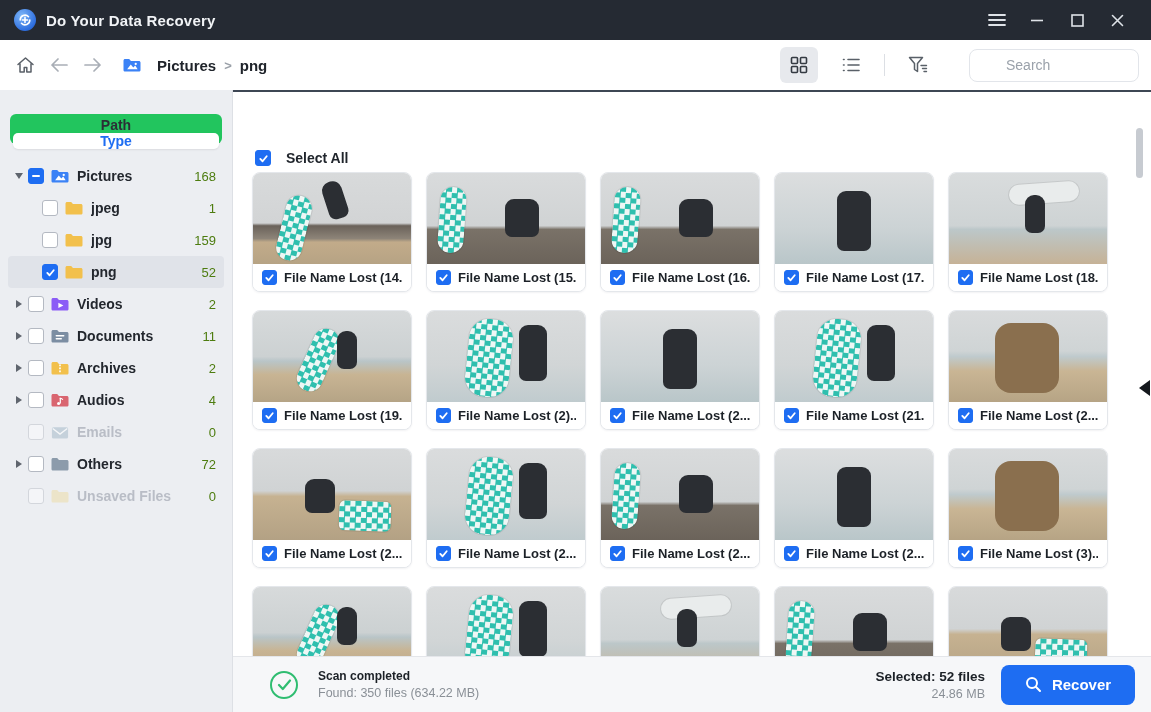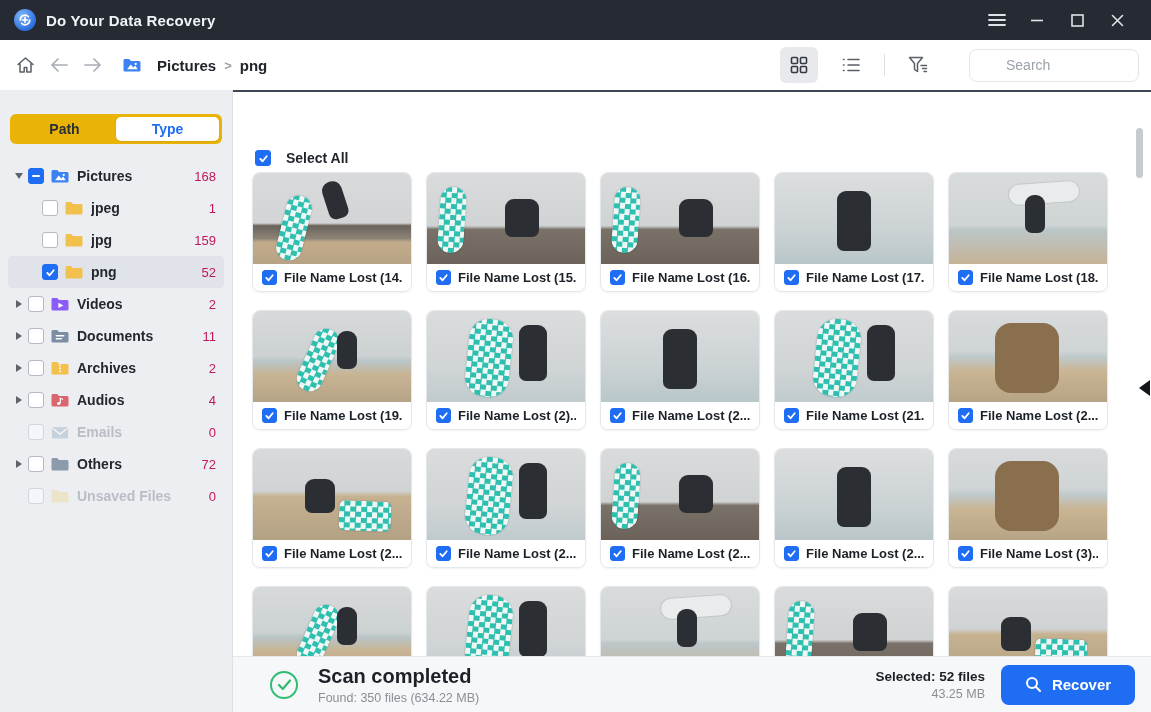--- a/index.html
+++ b/index.html
@@ -26,40 +26,40 @@
   .view-btn { width:38px; height:36px; border-radius:6px; display:flex; align-items:center; justify-content:center; }
   .view-btn.active { background:#e7e9ed; }
   .vsep { width:1px; height:22px; background:#dcdfe4; }
   .search-box { margin-left:18px; width:170px; height:33px; border:1px solid #e2e5ea; border-radius:8px; display:flex; align-items:center; padding:0 26px; gap:10px; background:#fff; }
   .search-box input { border:none; outline:none; width:110px; font-size:14px; color:#3b4048; background:transparent; }
   .search-box input::placeholder { color:#9aa1aa; }
 
   
   .main-body { position:relative; height:622px; display:flex; }
   .sidebar { width:233px; background:#eceef2; border-right:1px solid #dde0e5; height:100%; padding:24px 8px 0 8px; flex:0 0 auto; }
-  .seg-tabs { background:#eab308; border-radius:6px; height:30px; display:flex; padding:3px; margin:0 2px 16px 2px; }
+  .seg-tabs { background:#22c55e; border-radius:6px; height:30px; display:flex; padding:3px; margin:0 2px 16px 2px;flex-direction:column; }
   .seg-tab { flex:1; display:flex; align-items:center; justify-content:center; font-size:14px; font-weight:700; color:#2b2f36; border-radius:5px; cursor:pointer; }
   .seg-tab.active { background:#fff; color:var(--accent,#1e6df2); box-shadow:0 1px 2px rgba(0,0,0,.08); }
 
   .tree { margin-top:4px; }
   .tree-row { display:flex; align-items:center; height:32px; padding:0 8px 0 4px; border-radius:4px; }
   .tree-row.selected { background:#e0e3e9; }
   .tree-row .arrow { width:14px; display:flex; align-items:center; justify-content:center; flex:0 0 auto; }
   .arrow i { display:block; }
   .arrow .exp { width:0; height:0; border-left:4.5px solid transparent; border-right:4.5px solid transparent; border-top:6px solid #5f656e; }
   .arrow .col { width:0; height:0; border-top:4.5px solid transparent; border-bottom:4.5px solid transparent; border-left:6px solid #5f656e; }
   .tree-row.lvl1 { padding-left:32px; }
   .cb { width:16px; height:16px; border-radius:3px; flex:0 0 auto; margin:0 6px 0 2px; display:flex; align-items:center; justify-content:center; background:#fff; border:1.5px solid #b4b9c2; }
   .cb.checked, .cb.indeterminate { background:var(--accent,#1e6df2); border-color:var(--accent,#1e6df2); }
   .cb.disabled { border-color:#d3d6dc; background:#f4f5f8; }
   .cb svg { display:block; }
   .node-icon { width:20px; height:18px; margin-right:7px; flex:0 0 auto; display:flex; align-items:center; }
   .node-label { font-size:14px; font-weight:700; color:#23272e; white-space:nowrap; overflow:hidden; }
   .tree-row.disabled .node-label { color:#b9bdc6; }
-  .node-count { margin-left:auto; font-size:13px; color:#be185d; }
+  .node-count { margin-left:auto; font-size:13px; color:#4d7c0f; }
 
   
   .content { position:relative; flex:1; height:100%; background:#fff; }
   .content-topline { position:absolute; top:0; left:0; right:0; height:2px; background:#3e4754; }
   .select-all-row { display:flex; align-items:center; gap:9px; padding:10px 0 0 20px; height:30px;margin-top:48px; }
   .select-all-label { font-size:14px; font-weight:600; color:#1f242b; }
 
   .grid { margin:4px 0 0 19px; display:grid; grid-template-columns:repeat(5,160px); grid-auto-rows:120px; column-gap:14px; row-gap:18px; }
   .card { width:160px; height:120px; background:#fff; border:1px solid #e4e7eb; border-radius:8px; box-shadow:0 1px 2px rgba(30,40,60,.06); overflow:hidden; display:flex; flex-direction:column; }
   .thumb { height:93px; position:relative; overflow:hidden; background:linear-gradient(#d6d8d9 0%, #cfd2d3 52%, #c3b69d 56%, #b1a188 100%); }
@@ -93,21 +93,21 @@
   .file-label { font-size:13px; font-weight:600; color:#1c2127; white-space:nowrap; overflow:hidden; }
 
   .v-scrollbar { position:absolute; top:38px; right:8px; width:7px; height:50px; border-radius:4px; background:#c7cbd1; }
   .collapse-handle { position:absolute; right:0; top:290px; width:12px; height:20px; cursor:pointer; }
   .collapse-handle i { display:block; width:0; height:0; border-top:8px solid transparent; border-bottom:8px solid transparent; border-right:11px solid #15181d; }
 
   
   .statusbar { position:absolute; left:233px; right:0; bottom:0; height:56px; background:#f6f7f9; border-top:1px solid #e4e6ea; display:flex; align-items:center; padding:0 16px 0 37px; }
   .status-ic { width:28px; height:28px; border-radius:50%; border:2.5px solid var(--success,#2fbd71); display:flex; align-items:center; justify-content:center; flex:0 0 auto; }
   .status-texts { margin-left:20px; }
-  .status-title { font-size:20px; font-weight:700; color:#1c2127; }
+  .status-title { font-size:12px; font-weight:700; color:#1c2127; }
   .status-detail { font-size:12.5px; color:#8a9097; margin-top:3px; }
   .sel-block { margin-left:auto; text-align:right; margin-right:16px; }
   .sel-line1 { font-size:13.5px; font-weight:700; color:#1c2127; }
   .sel-line2 { font-size:12.5px; color:#8a9097; margin-top:3px; }
   .recover-btn { width:134px; height:40px; border:none; border-radius:8px; background:var(--accent,#1e6df2); color:#fff; font-family:inherit; font-size:15px; font-weight:700; display:flex; align-items:center; justify-content:center; gap:10px; cursor:pointer; }
 </style>
 </head>
 <body>
 
 <div class="window">
@@ -613,21 +613,21 @@
       <svg width="15" height="12" viewBox="0 0 15 12">
           <polyline points="2,6 5.8,10 13,1.5" fill="none" stroke="#2fbd71" stroke-width="2.2" stroke-linecap="round" stroke-linejoin="round"></polyline>
         </svg>
     </div>
     <div class="status-texts">
       <div class="status-title">Scan completed</div>
       <div class="status-detail">Found: 350 files (634.22 MB)</div>
     </div>
     <div class="sel-block">
       <div class="sel-line1">Selected: 52 files</div>
-      <div class="sel-line2">43.25 MB</div>
+      <div class="sel-line2">24.86 MB</div>
     </div>
     <button class="recover-btn">
       <svg width="17" height="17" viewBox="0 0 17 17">
           <circle cx="7" cy="7" r="5" fill="none" stroke="#fff" stroke-width="2"></circle>
           <path d="M10.8 10.8 15 15" stroke="#fff" stroke-width="2" stroke-linecap="round"></path>
         </svg>
       <span>Recover</span>
     </button>
   </div>
 

